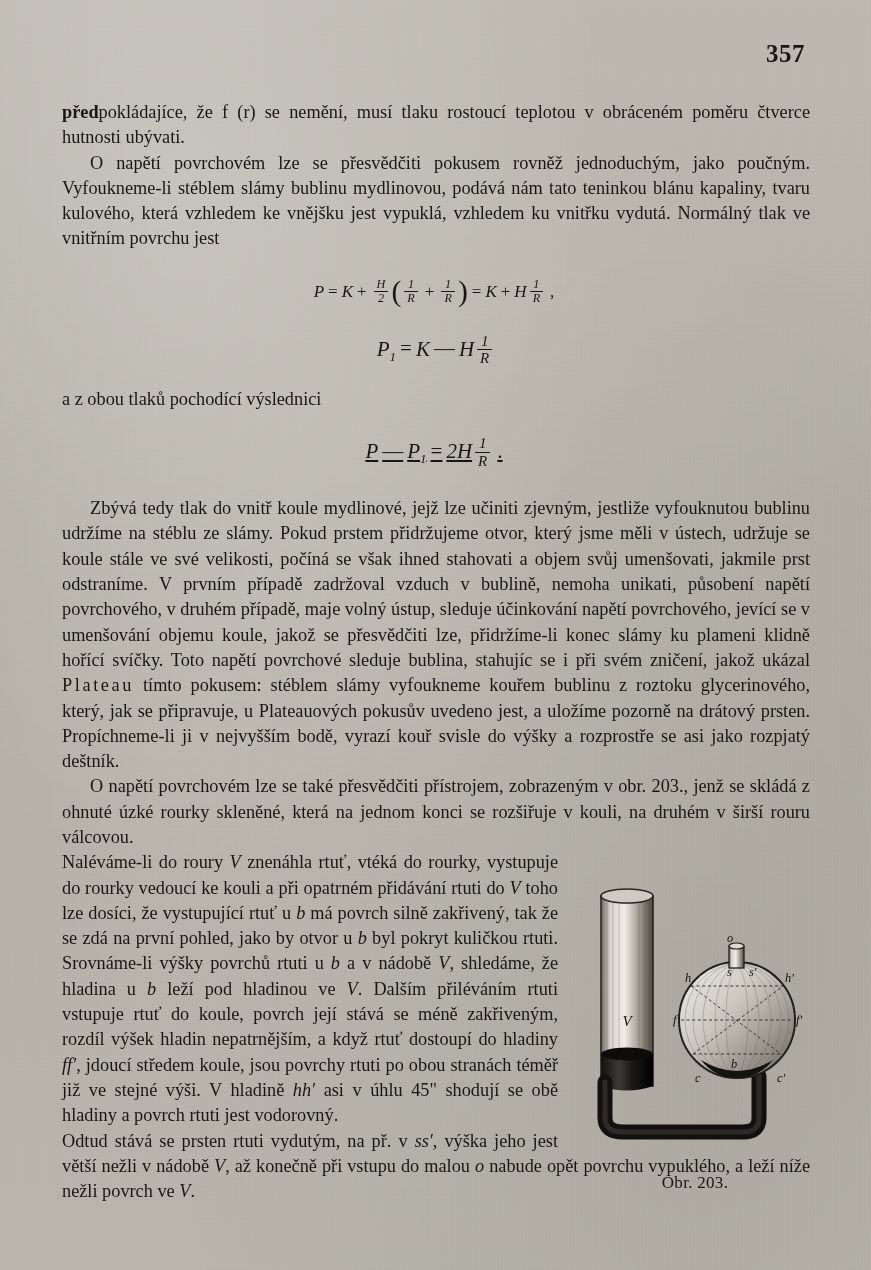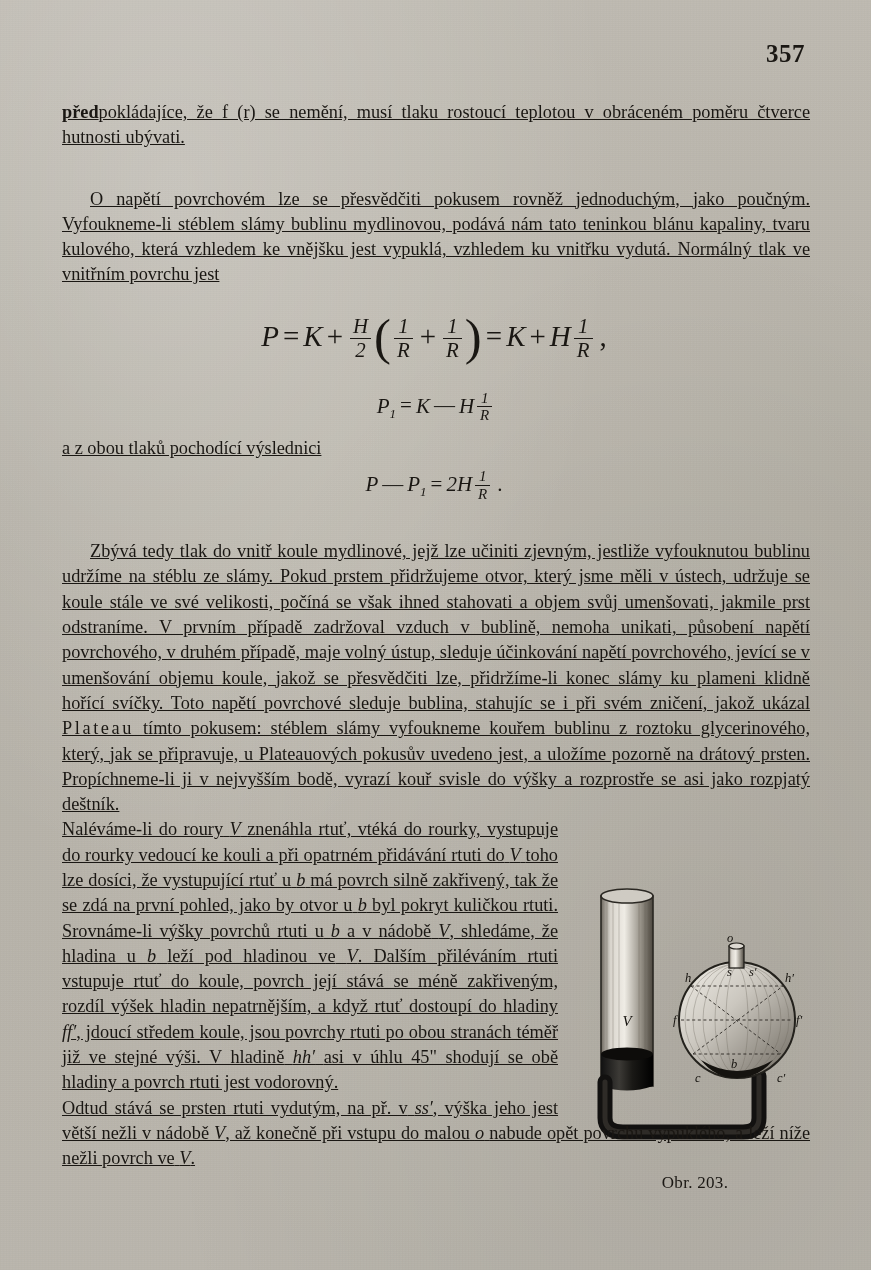--- a/index.html
+++ b/index.html
@@ -52,38 +52,37 @@
     top: 100px;
     width: 748px;
     font-size: 18.3px;
     line-height: 25.3px;
     text-align: justify;
   }
   p {
     margin: 0;
     text-align: justify;
     text-justify: inter-word;
-    text-decoration: underline;
-  }
-  p.indent { text-indent: 28px; margin-top: 36px; }
+  }
+  p.indent { text-indent: 28px; }
   .bold { font-weight: bold; }
   .it { font-style: italic; }
   .spaced { letter-spacing: 2.6px; }
 
   
   .formula {
     text-align: center;
     margin: 18px 0 16px 0;
     font-style: italic;
-    font-size: 29px;
+    font-size: 17px;
     line-height: 1;
   }
   .formula.f1 { margin: 26px 0 26px 0; }
-  .formula.f2 { margin: 22px 0 12px 0; font-size: 21px; }
-  .formula.f3 { margin: 8px 0 26px 0; font-size: 21px; }
+  .formula.f2 { margin: 22px 0 20px 0; font-size: 21px; }
+  .formula.f3 { margin: 24px 0 26px 0; font-size: 21px; text-decoration: underline; }
   .frac {
     display: inline-block;
     vertical-align: middle;
     text-align: center;
     font-size: .72em;
     line-height: 1.08;
     margin: 0 3px;
     position: relative;
     top: -1px;
   }
@@ -234,20 +233,21 @@
     </div>
 
     <p>a z obou tlaků pochodící výslednici</p>
 
     <div class="formula f3">
       <span>P</span><span class="op">—</span><span>P</span><span class="sub">1</span><span class="op">=</span><span>2H</span><span class="frac"><span class="num">1</span><span class="den">R</span></span><span class="op">.</span>
     </div>
 
     <p class="indent"><span>Zbývá tedy tlak do vnitř koule mydlinové, jejž lze učiniti zjevným, jestliže vyfouknutou bublinu udržíme na stéblu ze slámy. Pokud prstem přidržujeme otvor, který jsme měli v ústech, udržuje se koule stále ve své velikosti, počíná se však ihned stahovati a objem svůj umenšovati, jakmile prst odstraníme. V prvním případě zadržoval vzduch v bublině, nemoha unikati, působení napětí povrchového, v druhém případě, maje volný ústup, sleduje účinkování napětí povrchového, jevící se v umenšování objemu koule, jakož se přesvědčiti lze, přidržíme-li konec slámy ku plameni klidně hořící svíčky. Toto napětí povrchové sleduje bublina, stahujíc se i při svém zničení, jakož ukázal</span> <span class="spaced">Plateau</span> <span>tímto pokusem: stéblem slámy vyfoukneme kouřem bublinu z roztoku glycerinového, který, jak se připravuje, u Plateauových pokusův uvedeno jest, a uložíme pozorně na drátový prsten. Propíchneme-li ji v nejvyšším bodě, vyrazí kouř svisle do výšky a rozprostře se asi jako rozpjatý deštník.</span></p>
 
+    <p class="indent">O napětí povrchovém lze se také přesvědčiti přístrojem, zobrazeným v obr. 203., jenž se skládá z ohnuté úzké rourky skleněné, která na jednom konci se rozšiřuje v kouli, na druhém v širší rouru válcovou.</p>
 
     <div class="text-wrap-spacer"></div>
 
     <p><span>Naléváme-li do roury</span> <span class="it">V</span> <span>znenáhla rtuť, vtéká do rourky, vystupuje do rourky vedoucí ke kouli a při opatrném přidávání rtuti do</span> <span class="it">V</span> <span>toho lze dosíci, že vystupující rtuť u</span> <span class="it">b</span> <span>má povrch silně zakřivený, tak že se zdá na první pohled, jako by otvor u</span> <span class="it">b</span> <span>byl pokryt kuličkou rtuti. Srovnáme-li výšky povrchů rtuti u</span> <span class="it">b</span> <span>a v nádobě</span> <span class="it">V</span><span>, shledáme, že hladina u</span> <span class="it">b</span> <span>leží pod hladinou ve</span> <span class="it">V</span><span>. Dalším přiléváním rtuti vstupuje rtuť do koule, povrch její stává se méně zakřiveným, rozdíl výšek hladin nepatrnějším, a když rtuť dostoupí do hladiny</span> <span class="it">ff′</span><span>, jdoucí středem koule, jsou povrchy rtuti po obou stranách téměř již ve stejné výši. V hladině</span> <span class="it">hh′</span> <span>asi v úhlu 45" shodují se obě hladiny a povrch rtuti jest vodorovný.</span></p>
 
     <p><span>Odtud stává se prsten rtuti vydutým, na př. v</span> <span class="it">ss′</span><span>, výška jeho jest větší nežli v nádobě</span> <span class="it">V</span><span>, až konečně při vstupu do malou</span> <span class="it">o</span> <span>nabude opět povrchu vypuklého, a leží níže nežli povrch ve</span> <span class="it">V</span><span>.</span></p>
 
   </div>
 </div>
 

